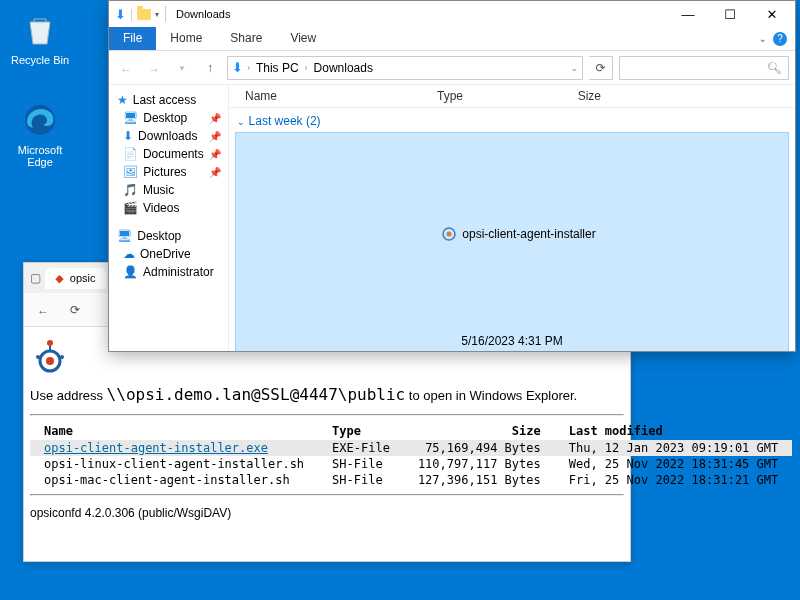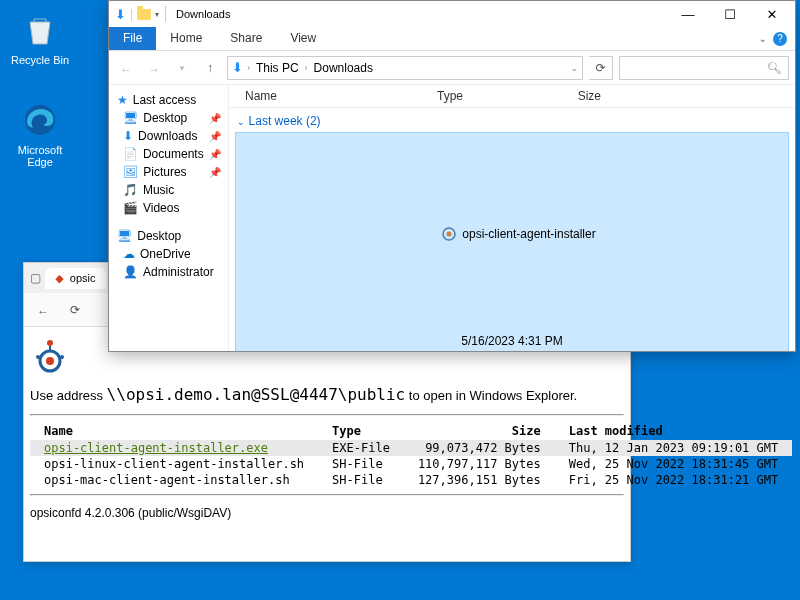--- a/index.html
+++ b/index.html
@@ -18,21 +18,21 @@
 .browser-toolbar { height: 34px; background: #fafafa; border-bottom: 1px solid #ddd; display: flex; align-items: center; padding: 0 8px; gap: 10px; }
 .browser-content { padding: 10px 6px; font-family: "Times New Roman", serif; }
 .browser-content h1 { font-size: 26px; font-weight: bold; margin-bottom: 8px; display: flex; align-items: center; gap: 8px; }
 .browser-content .addr { font-size: 13px; margin-bottom: 10px; font-family: "Segoe UI", sans-serif; }
 .browser-content .addr .mono { font-family: monospace; font-size: 16px; }
 .browser-content hr { margin: 6px 0; }
 .browser-content table.listing { font-family: monospace; font-size: 12px; border-collapse: collapse; width: 100%; }
 .browser-content table.listing th { text-align: left; padding: 2px 14px; font-weight: bold; font-family: monospace; }
 .browser-content table.listing td { padding: 1px 14px; white-space: nowrap; }
 .browser-content table.listing tr.hl { background: #e8e8e8; }
-.browser-content table.listing a { color: #4d7c0f; }
+.browser-content table.listing a { color: #0369a1; }
 .browser-content .footer { font-family: "Segoe UI", sans-serif; font-size: 12px; margin-top: 10px; }
 
 
 .explorer { position: absolute; top: 0; left: 108px; width: 688px; height: 352px; background: white; border: 1px solid #888; box-shadow: 0 4px 16px rgba(0,0,0,0.3); display: flex; flex-direction: column; }
 .titlebar { height: 26px; display: flex; align-items: center; padding: 0 2px; background: white; }
 .titlebar .qat { display: flex; gap: 4px; padding-left: 4px; align-items: center; }
 .titlebar .qat-sep { width: 1px; height: 16px; background: #ccc; margin: 0 6px; }
 .titlebar .title { font-size: 11px; margin-left: 4px; }
 .titlebar .winbtns { margin-left: auto; display: flex; }
 .titlebar .winbtn { width: 42px; height: 26px; display: flex; align-items: center; justify-content: center; font-size: 13px; }
@@ -143,21 +143,21 @@
         <th>Name</th>
         <th>Type</th>
         <th style="text-align:right">Size</th>
         <th>Last modified</th>
       </tr>
         </thead>
       <tbody id="browser-rows">
           <tr class="hl">
             <td><a href="#">opsi-client-agent-installer.exe</a></td>
             <td>EXE-File</td>
-            <td style="text-align:right">99,073,472 Bytes</td>
+            <td style="text-align:right">75,169,494 Bytes</td>
             <td>Thu, 12 Jan 2023 09:19:01 GMT</td>
           </tr>
           <tr>
             <td>opsi-linux-client-agent-installer.sh</td>
             <td>SH-File</td>
             <td style="">110,797,117 Bytes</td>
             <td>Wed, 25 Nov 2022 18:31:45 GMT</td>
           </tr>
           <tr>
             <td>opsi-mac-client-agent-installer.sh</td>

